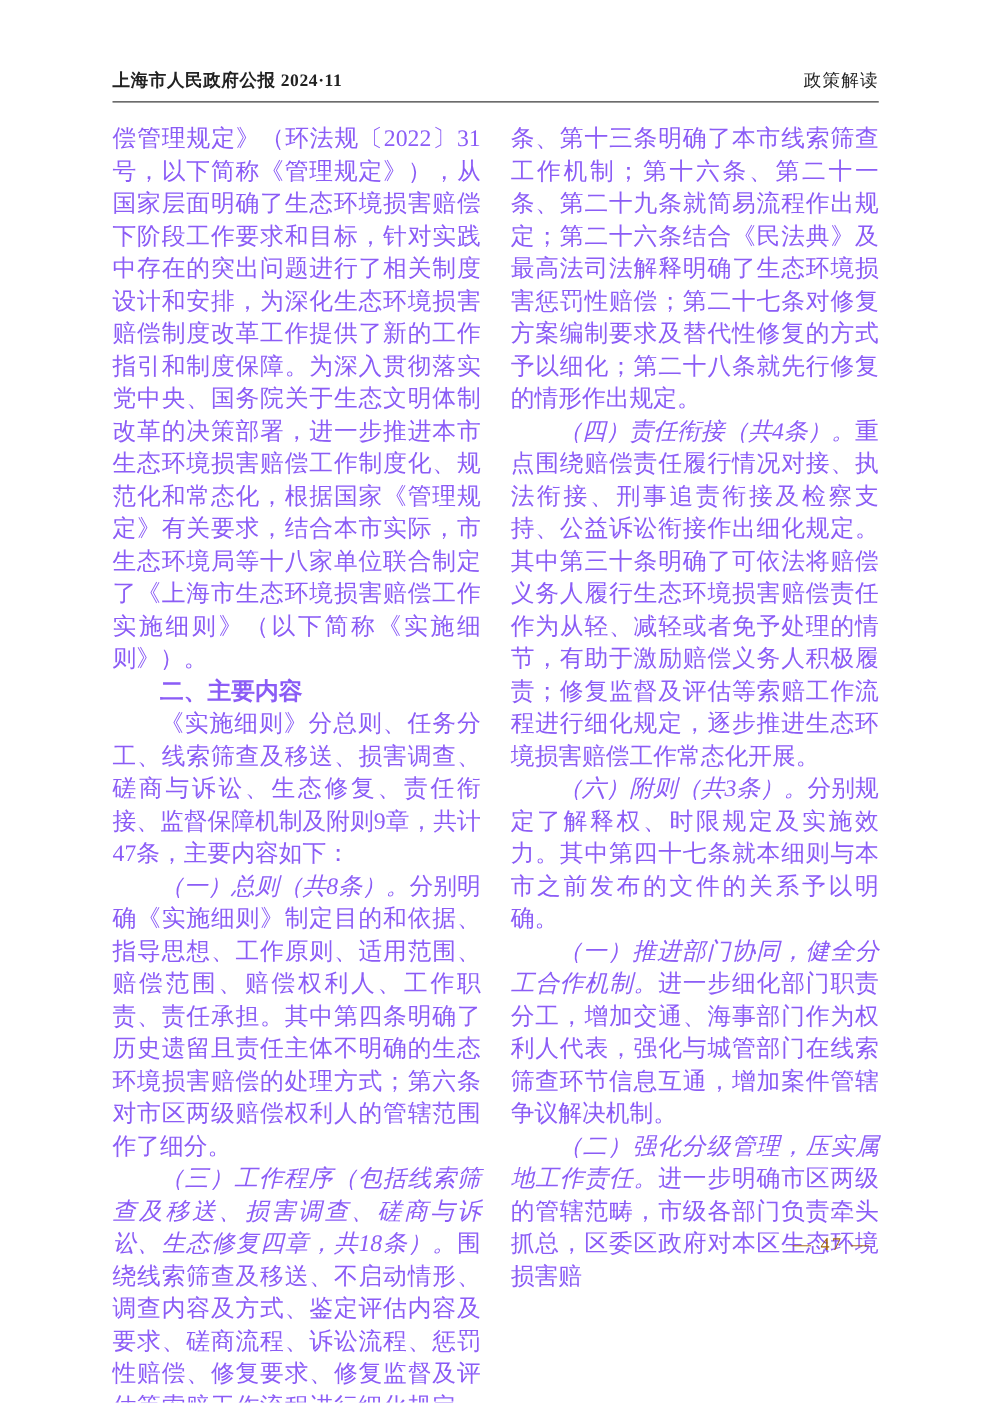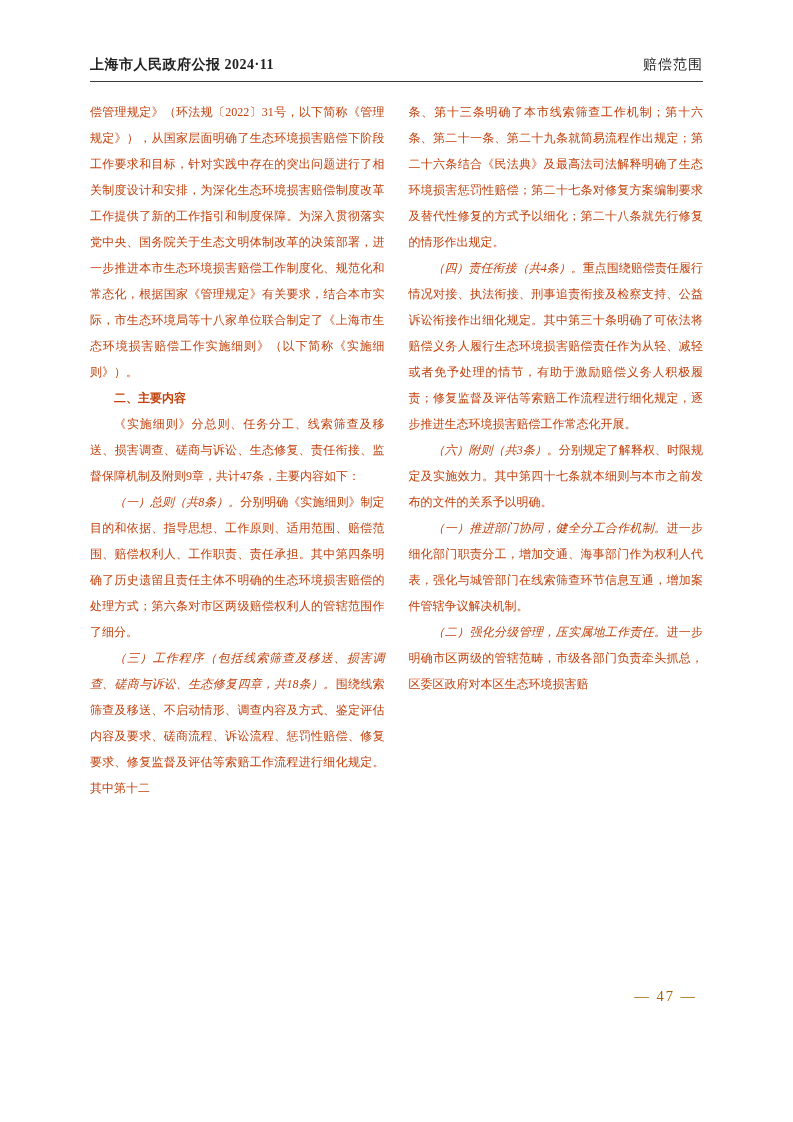--- a/index.html
+++ b/index.html
@@ -43,24 +43,24 @@
     top: 99px;
     left: 90px;
     width: 613px;
     display: flex;
     gap: 24px;
   }
   .column { flex: 1; min-width: 0; }
 
   p.para {
     margin: 0;
-    font-size: 12px;
+    font-size: 19px;
     line-height: 26px;
     text-align: justify;
-    color: #c2410c;
+    color: #8b5cf6;
     word-break: break-all;
   }
   p.continuation { text-indent: 0; }
   p.body,
   p.item,
   p.heading { text-indent: 2em; }
   p.heading { font-weight: bold; }
   .lead { font-style: italic; }
 
   .page-number {
@@ -73,21 +73,21 @@
     white-space: nowrap;
   }
 </style>
 </head>
 <body>
 
 <div class="page">
 
   <div class="header">
     <span class="gazette-title">上海市人民政府公报 2024·11</span>
-    <span class="section-label">赔偿范围</span>
+    <span class="section-label">政策解读</span>
   </div>
 
   <div class="header-rule"></div>
 
   <div class="columns">
     <div class="column" id="col-left">
         <p class="para continuation">偿管理规定》（环法规〔2022〕31号，以下简称《管理规定》），从国家层面明确了生态环境损害赔偿下阶段工作要求和目标，针对实践中存在的突出问题进行了相关制度设计和安排，为深化生态环境损害赔偿制度改革工作提供了新的工作指引和制度保障。为深入贯彻落实党中央、国务院关于生态文明体制改革的决策部署，进一步推进本市生态环境损害赔偿工作制度化、规范化和常态化，根据国家《管理规定》有关要求，结合本市实际，市生态环境局等十八家单位联合制定了《上海市生态环境损害赔偿工作实施细则》（以下简称《实施细则》）。</p>
         <p class="para heading">二、主要内容</p>
         <p class="para body">《实施细则》分总则、任务分工、线索筛查及移送、损害调查、磋商与诉讼、生态修复、责任衔接、监督保障机制及附则9章，共计47条，主要内容如下：</p>
         <p class="para item"><span class="lead">（一）总则（共8条）。</span><span class="rest">分别明确《实施细则》制定目的和依据、指导思想、工作原则、适用范围、赔偿范围、赔偿权利人、工作职责、责任承担。其中第四条明确了历史遗留且责任主体不明确的生态环境损害赔偿的处理方式；第六条对市区两级赔偿权利人的管辖范围作了细分。</span></p>

